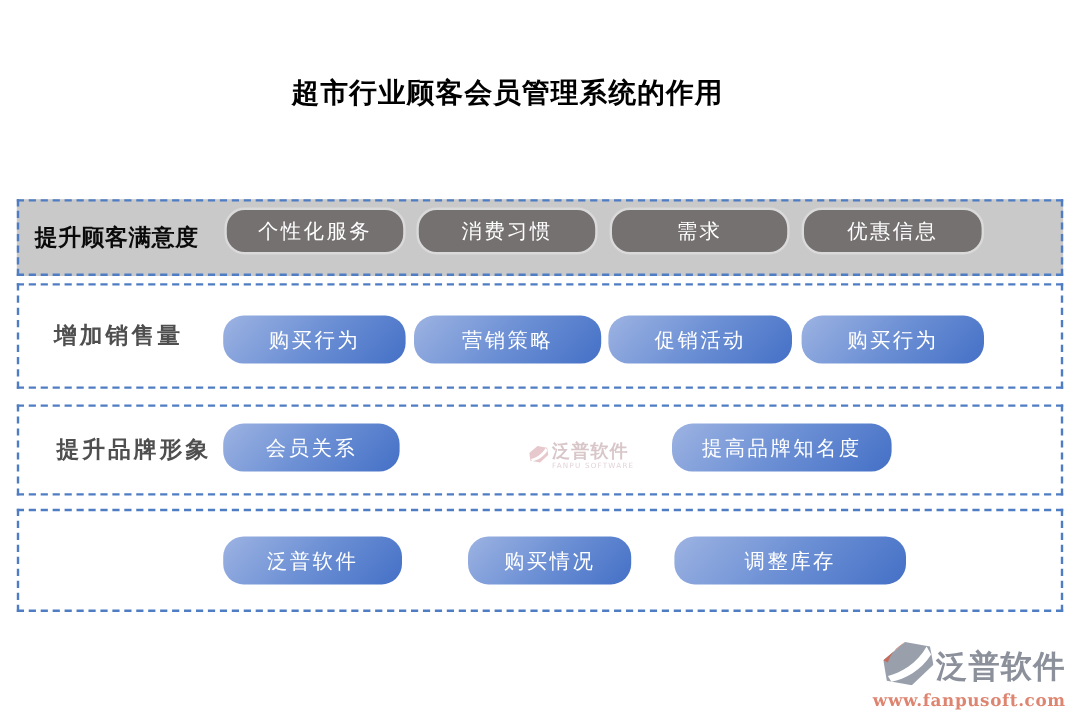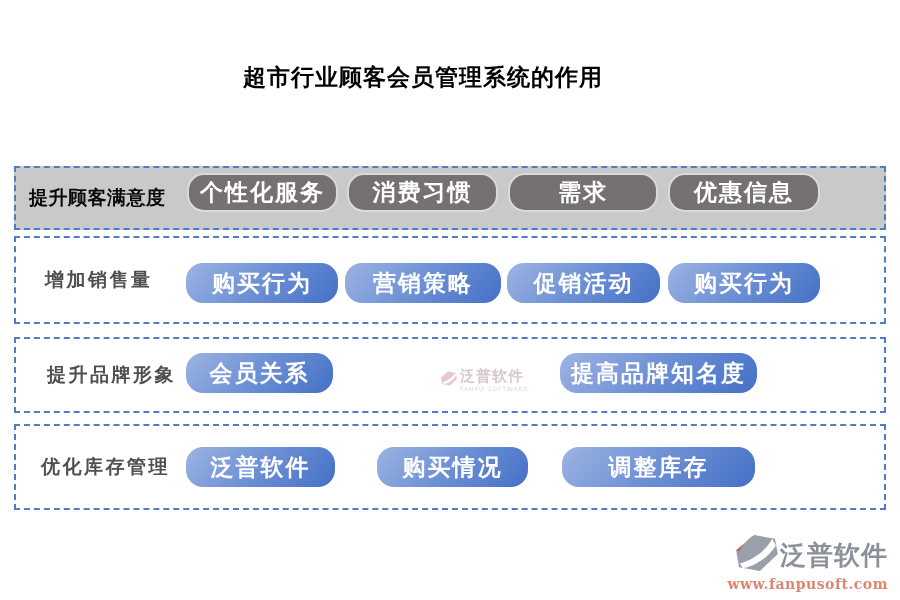--- a/index.html
+++ b/index.html
@@ -16,21 +16,21 @@
   .row3{top:337px;height:76px;}
   .row4{top:424px;height:86px;}
   .row-label{position:absolute;top:50%;transform:translateY(-50%);
              font-family:"DejaVu Serif","Liberation Serif",serif;font-weight:bold;
              font-size:19px;color:#4f4f4f;letter-spacing:2.5px;white-space:nowrap;}
   .row1 .row-label{color:#0a0a0a;left:13px;letter-spacing:0.5px;}
   .row2 .row-label{left:29px;}
   .row3 .row-label{left:31px;}
   .row4 .row-label{left:25px;}
   .btn{position:absolute;display:flex;align-items:center;justify-content:center;
-       color:#ffffff;font-weight:bold;font-size:23px;letter-spacing:2px;
+       color:#ffffff;font-weight:normal;font-size:17px;letter-spacing:2px;
        height:40px;box-sizing:border-box;white-space:nowrap;border-radius:17px;}
   .btn.gray{background:#767171;border:2px solid #dadada;height:39px;top:5px;}
   .btn.blue{background:linear-gradient(133deg,#9db3e2 0%,#6e91d5 48%,#4470c6 100%);}
   .row2 .btn{top:25px;}
   .row3 .btn{top:14px;}
   .row4 .btn{top:21px;}
   .watermark{position:absolute;left:441px;top:369px;display:flex;align-items:center;
              gap:3px;opacity:0.38;z-index:5;pointer-events:none;}
   .watermark .wm-text{display:flex;flex-direction:column;line-height:1;}
   .watermark .wm-cn{font-size:15px;font-weight:bold;color:#9a6c74;letter-spacing:1px;}
@@ -62,27 +62,26 @@
     <div class="row-label">增加销售量</div>
     <div class="btn blue" style="left:170px;width:152px;">购买行为</div>
     <div class="btn blue" style="left:329px;width:156px;">营销策略</div>
     <div class="btn blue" style="left:491px;width:153px;">促销活动</div>
     <div class="btn blue" style="left:652px;width:152px;">购买行为</div>
   </div>
 
   <div class="row row3">
     <div class="row-label">提升品牌形象</div>
     <div class="btn blue" style="left:170px;width:147px;">会员关系</div>
-    <div class="btn blue" style="left:544px;width:197px;">提高品牌知名度</div>
+    <div class="btn blue" style="left:544px;width:183px;">提高品牌知名度</div>
   </div>
 
   <div class="row row4">
-    <div class="row-label">优化库存管理</div>
     <div class="btn blue" style="left:170px;width:149px;">泛普软件</div>
-    <div class="btn blue" style="left:361px;width:151px;">购买情况</div>
+    <div class="btn blue" style="left:374px;width:136px;">购买情况</div>
     <div class="btn blue" style="left:546px;width:193px;text-align:center;">调整库存</div>
   </div>
 
   <div class="watermark">
     <span>
       <svg width="16" height="15" viewBox="0 0 44 38">
         <path d="M19 0 L41 4 L44 20 L25 38 L3 34 L0 16 Z" fill="#c2707a"></path>
         <path d="M4 30 C 15 27, 30 19, 38 4 L 42 11 C 33 25, 19 33, 7 35 Z" fill="#fff"></path>
       </svg>
     </span>

